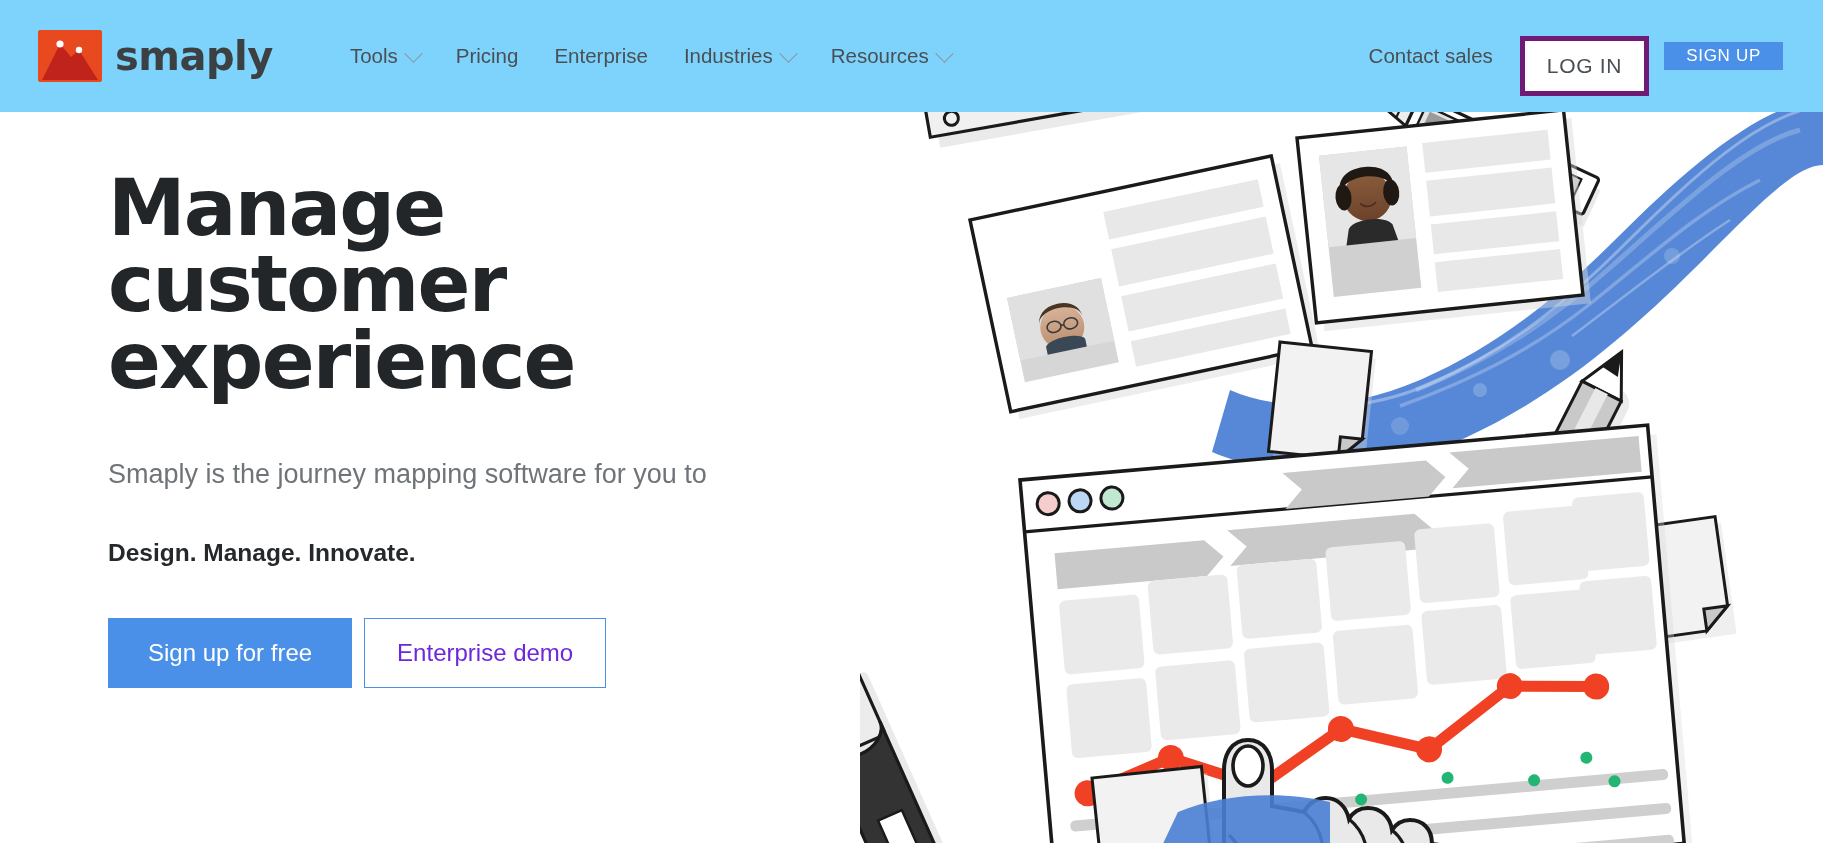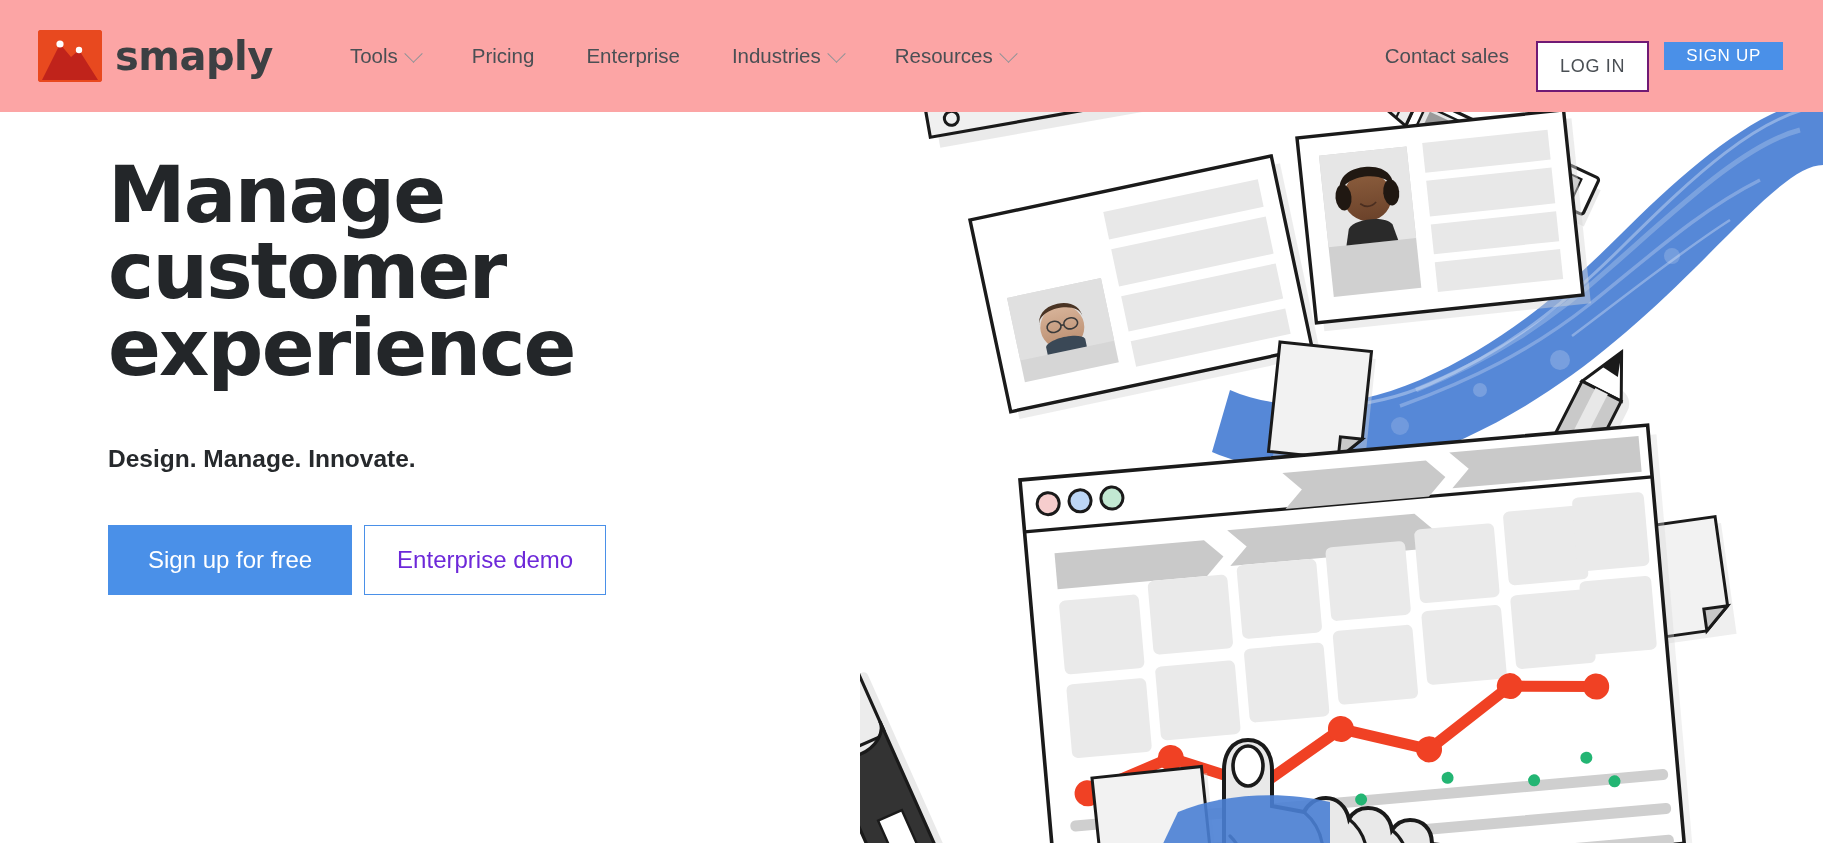--- a/index.html
+++ b/index.html
@@ -3,47 +3,47 @@
 <meta charset="utf-8">
 <style>
   * { margin:0; padding:0; box-sizing:border-box; }
   html,body { width:1823px; height:843px; overflow:hidden; background:#ffffff;
               font-family:"Liberation Sans", sans-serif; }
 
   .page { position:relative; width:1823px; height:843px; background:#fff; overflow:hidden; }
 
   
   .header { position:absolute; top:0; left:0; width:1823px; height:112px;
-            display:flex; align-items:center; z-index:40; background:#fca5a5; }
+            display:flex; align-items:center; z-index:40; background:#7dd3fc; }
 
   .logo-wrap { display:flex; align-items:center; margin-left:38px; }
   .logo-mark { width:64px; height:52px; position:relative; overflow:hidden;
                background:#e8491f; border-radius:3px; flex:0 0 auto; }
   .logo-mark svg { position:absolute; left:0; top:0; }
   .logo-text { margin-left:13px; font-size:40px; font-weight:700; color:#3c4043;
                letter-spacing:-0.5px; font-family:"DejaVu Sans", sans-serif; }
 
-  .nav { display:flex; align-items:flex-start; margin-left:59px; gap:16px; }
+  .nav { display:flex; align-items:flex-start; margin-left:59px; gap:0; }
   .nav-item { display:flex; align-items:center; font-size:20.5px; color:#4a4f54;
               padding:0 18px; cursor:pointer; white-space:nowrap; }
   .chev { display:inline-block; margin-left:9px; width:13px; height:13px;
           border-right:1.6px solid #8d9296; border-bottom:1.6px solid #8d9296;
           transform:rotate(45deg) translate(-2px,-2px); }
 
   .header-right { margin-left:auto; display:flex; align-items:center; margin-right:40px; gap:0; }
   .contact-sales { font-size:20.5px; color:#4a4f54; cursor:pointer; margin-right:27px; white-space:nowrap; }
-  .btn-login { border:2px solid #701a75; background:#fff; color:#4a4f54;
-               font-size:18px; letter-spacing:0.7px; padding:13px 22px; cursor:pointer;
+  .btn-login { border:5px solid #701a75; background:#fff; color:#4a4f54;
+               font-size:21px; letter-spacing:0.7px; padding:13px 22px; cursor:pointer;
                font-family:"Liberation Sans", sans-serif;margin-top:20px; }
   .btn-signup { border:none; background:#4a90e8; color:#fff;
                 font-size:17px; letter-spacing:0.7px; padding:4px 22px; cursor:pointer;
                 margin-left:15px; font-family:"Liberation Sans", sans-serif; }
 
   
-  .hero-text { position:absolute; left:108px; top:157px; width:760px; z-index:30; }
+  .hero-text { position:absolute; left:108px; top:170px; width:760px; z-index:30; }
   .headline { font-size:78px; line-height:0.98; font-weight:700; color:#232629;
               letter-spacing:-1.8px; font-family:"DejaVu Sans", sans-serif; }
   .headline .l { display:block; }
   .sub { margin-top:56px; font-size:27px; line-height:1.42; color:#6f7479; max-width:740px; }
   .sub .l { display:block; }
   .bold-lines { margin-top:42px; font-size:24.5px; line-height:1.42; font-weight:700; color:#26292c; }
   .bold-lines .l { display:block; }
   .cta-row { margin-top:48px; display:flex; align-items:flex-start; gap:12px; }
   .btn-primary { background:#4a90e8; color:#fff; border:none; font-size:24px;
                  padding:21px 40px; cursor:pointer; font-family:"Liberation Sans", sans-serif; }
@@ -102,20 +102,21 @@
   </div>
 
   <div class="hero-text">
     <h1 class="headline">
       <span class="l">Manage</span>
       <span class="l">customer</span>
       <span class="l">experience</span>
     </h1>
 
     <p class="sub">
+      <span class="l">Smaply is the journey mapping software for you to</span>
     </p>
 
     <p class="bold-lines">
       <span class="l">Design. Manage. Innovate.</span>
     </p>
 
     <div class="cta-row">
       <button class="btn-primary">Sign up for free</button>
       <button class="btn-outline">Enterprise demo</button>
     </div>

